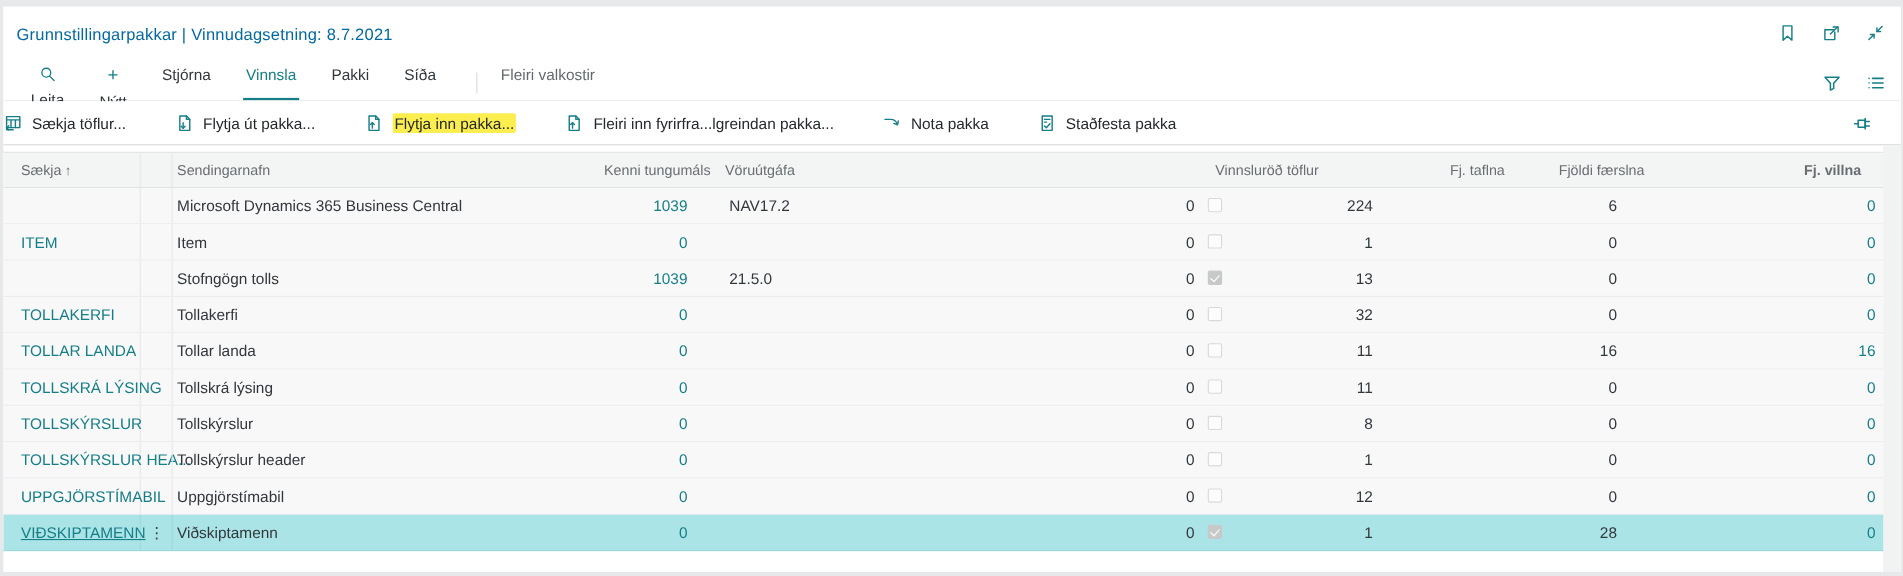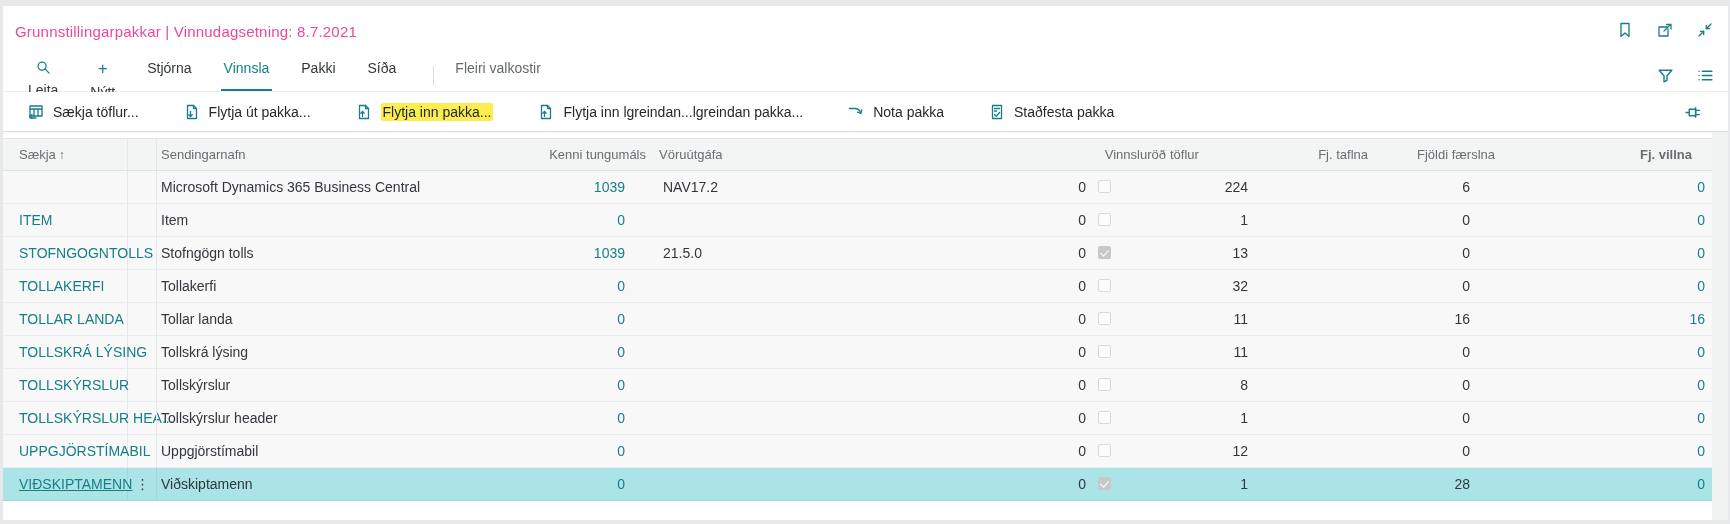--- a/index.html
+++ b/index.html
@@ -10,21 +10,21 @@
     -webkit-font-smoothing:antialiased;
   }
   .app{
     position:absolute;left:3px;top:6px;right:2px;bottom:4px;
     background:#ffffff;overflow:hidden;
   }
   
   .titlebar{position:absolute;left:0;top:0;right:0;height:54px;background:#fff;}
   .page-title{
     position:absolute;left:12px;top:17px;
-    font-size:15px;color:#ec4899;letter-spacing:.2px;white-space:nowrap;
+    font-size:15px;color:#0369a1;letter-spacing:.2px;white-space:nowrap;
   }
   .title-icons{position:absolute;right:14px;top:15px;display:flex;gap:22px;align-items:center;}
   .icon-btn{width:18px;height:18px;display:inline-flex;align-items:center;justify-content:center;cursor:pointer;}
   .icon-btn svg{display:block;}
   
   .menubar{
     position:absolute;left:0;top:54px;right:0;height:32px;background:#fff;
     border-bottom:1px solid #eceded;
     display:flex;align-items:stretch;padding-left:22px;box-sizing:border-box;
   }
@@ -37,21 +37,21 @@
   }
   .menu-item.active{color:#157e87;border-bottom-color:#157e87;}
   .menu-item .plus{color:#157e87;font-size:17px;font-weight:400;line-height:1;}
   .menu-sep{width:1px;background:#d9dadb;margin:6px 18px 6px 8px;}
   .menu-item.more{color:#63696e;}
   .menubar-right{position:absolute;right:14px;top:0;height:100%;display:flex;align-items:center;gap:22px;}
   
   .toolbar{
     position:absolute;left:0;top:86px;right:0;height:40px;background:#fff;
     border-bottom:1px solid #dcdddd;box-shadow:0 1px 2px rgba(0,0,0,.05);
-    display:flex;align-items:center;column-gap:44px;padding-left:24px;box-sizing:border-box;
+    display:flex;align-items:center;column-gap:44px;box-sizing:border-box;
   }
   .action{display:flex;align-items:center;gap:8px;font-size:14px;color:#24292e;cursor:pointer;white-space:nowrap;}
   .action .hl{background:#fcee4e;border-radius:2px;padding:1px 2px;}
   .toolbar-pin{position:absolute;right:26px;top:11px;}
   
   .scroll-gutter{position:absolute;right:0;top:126px;bottom:0;width:16px;background:#f1f2f2;}
   .grid{position:absolute;left:0;top:132px;right:16px;bottom:0;}
   .grid-head{
     position:relative;height:33px;background:#f3f4f4;
     border-top:1px solid #e3e4e5;border-bottom:1px solid #e0e1e2;
@@ -218,21 +218,21 @@
     </div>
     <div class="action">
       <span class="icon-btn">
         <svg class="tic" width="16" height="16" viewBox="0 0 16 16">
             <path d="M3.5 1.5h6l3 3v10h-9z"></path>
             <path d="M9.5 1.5v3h3"></path>
             <path d="M6.5 12.5v-5"></path>
             <path d="M4.8 9.2l1.7-1.7 1.7 1.7"></path>
           </svg>
       </span>
-      <span>Flytja inn lgreindan...lgreindan pakka...</span>
+      <span>Fleiri inn fyrirfra...lgreindan pakka...</span>
     </div>
     <div class="action">
       <span class="icon-btn">
         <svg class="tic" width="16" height="16" viewBox="0 0 16 16">
             <path d="M1.5 4.5h5c3.5 0 5.5 1.8 6.2 4.6"></path>
             <path d="M9.5 8.2l3.4 1.2.8-3.4" fill="none"></path>
           </svg>
       </span>
       <span>Nota pakka</span>
     </div>
@@ -288,21 +288,20 @@
       <span class="cell cr-lang link">0</span>
       <span class="cell cl-version"></span>
       <span class="cell cr-order">0</span>
       <span class="checkbox"></span>
       <span class="cell cr-tables">1</span>
       <span class="cell cr-records">0</span>
       <span class="cell cr-errors link">0</span>
     </div>
 
     <div class="row">
-      <span class="cell cl-code link">STOFNGOGNTOLLS</span>
       <span class="cell cl-name">Stofngögn tolls</span>
       <span class="cell cr-lang link">1039</span>
       <span class="cell cl-version">21.5.0</span>
       <span class="cell cr-order">0</span>
       <span class="checkbox checked"></span>
       <span class="cell cr-tables">13</span>
       <span class="cell cr-records">0</span>
       <span class="cell cr-errors link">0</span>
     </div>
 

